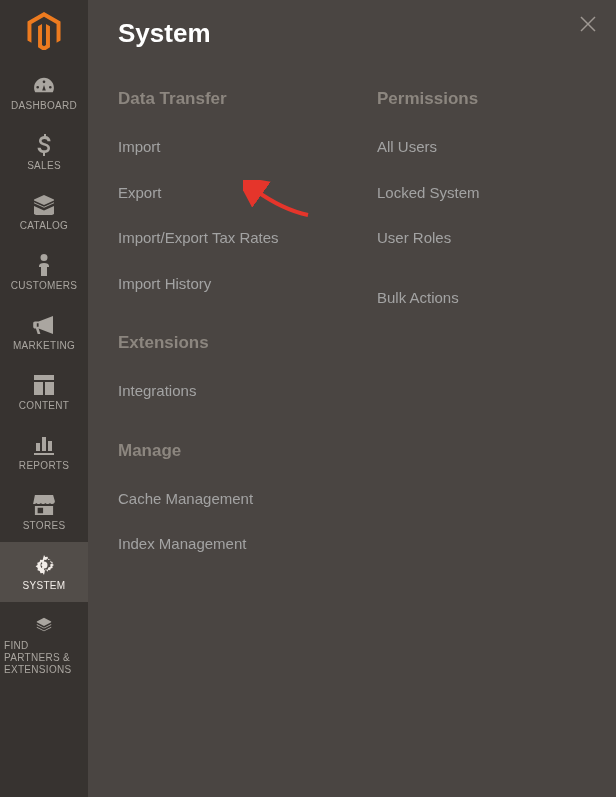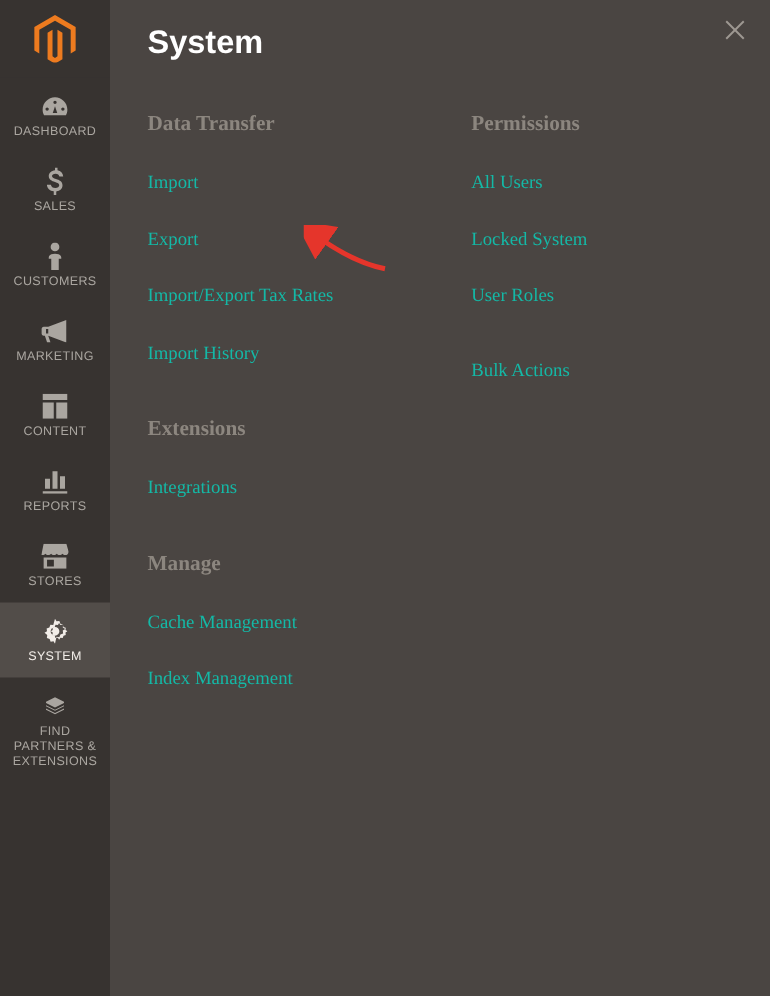--- a/index.html
+++ b/index.html
@@ -27,21 +27,21 @@
     }
     .logo svg { width: 34px; height: 38px; }
     .nav-item {
       display: flex;
       flex-direction: column;
       align-items: center;
       justify-content: center;
       padding: 12px 4px 10px 4px;
       cursor: pointer;
       color: #aaa6a0;
-      text-align: center;
+      text-align: left;
     }
     .nav-item.active {
       background: #524d49;
     }
     .nav-item .icon {
       height: 22px;
       display: flex;
       align-items: center;
       justify-content: center;
       margin-bottom: 4px;
@@ -73,32 +73,32 @@
       top: 14px;
       right: 18px;
       cursor: pointer;
       color: #9e9892;
     }
     .close-btn svg { stroke: #9e9892; }
     .columns {
       display: flex;
       gap: 50px;
     }
-    .column { flex: 1; min-width: 0; font-family: Liberation Serif, serif; }
+    .column { flex: 1; min-width: 0; }
     .section { margin-bottom: 40px; }
     .section-title {
       font-size: 17px;
       font-weight: 600;
       color: #8c867f;
       margin-bottom: 28px;
     }
     .menu-link {
       display: block;
       font-size: 15px;
-      color: #14b8a6;
+      color: #a3a3a3;
       margin-bottom: 26px;
       cursor: pointer;
       line-height: 1.3;
     }
     .arrow {
       position: absolute;
       pointer-events: none;
     }
   </style>
 </head>
@@ -123,20 +123,28 @@
 
   <div class="nav-item">
     <span class="icon">
       <svg width="14" height="22" viewBox="0 0 14 22">
           <path d="M7 0v2.1C4 2.5 2 4.2 2 6.8c0 2.9 2.4 4 5 4.8 2.2.7 3.4 1.3 3.4 2.6 0 1.3-1.3 2.1-3.1 2.1-2 0-3.4-1-3.6-2.6H.5c.2 3 2.3 4.9 5.5 5.3V22h2v-2.9c3.2-.4 5-2.2 5-4.9 0-3.1-2.6-4.2-5.2-5-2-.6-3.2-1.2-3.2-2.4 0-1.1 1.1-1.9 2.8-1.9 1.8 0 2.9.9 3.1 2.3h3.1C13.4 4.4 11.5 2.6 9 2.1V0H7z"></path>
         </svg>
     </span>
     <span class="label">SALES</span>
   </div>
 
+  <div class="nav-item">
+    <span class="icon">
+      <svg width="22" height="20" viewBox="0 0 24 22">
+          <path d="M12 0L1 5v1l11 5 11-5V5L12 0zm-11 8v1l11 5 11-5V8l-11 5L1 8zm0 4v9l11 5 11-5v-9l-11 5-11-5z" opacity=".95"></path>
+        </svg>
+    </span>
+    <span class="label">CATALOG</span>
+  </div>
 
   <div class="nav-item">
     <span class="icon">
       <svg width="14" height="22" viewBox="0 0 14 22">
           <path d="M7 0a3.5 3.5 0 110 7A3.5 3.5 0 017 0zm0 9c-3 0-5 1.3-5 3v1h2v9h6v-9h2v-1c0-1.7-2-3-5-3z"></path>
         </svg>
     </span>
     <span class="label">CUSTOMERS</span>
   </div>
 

